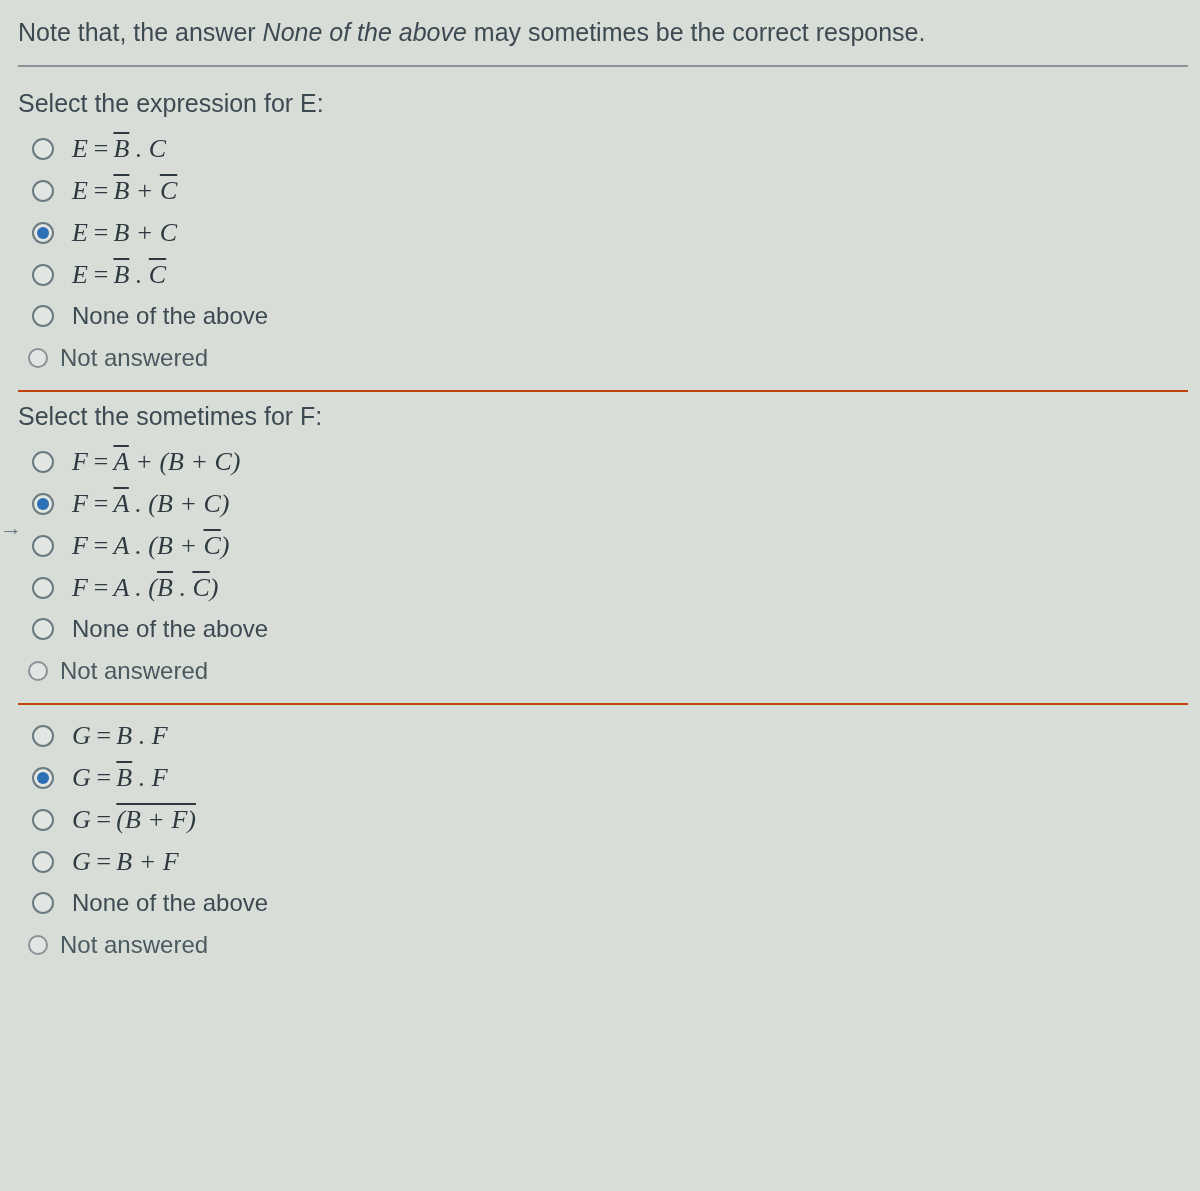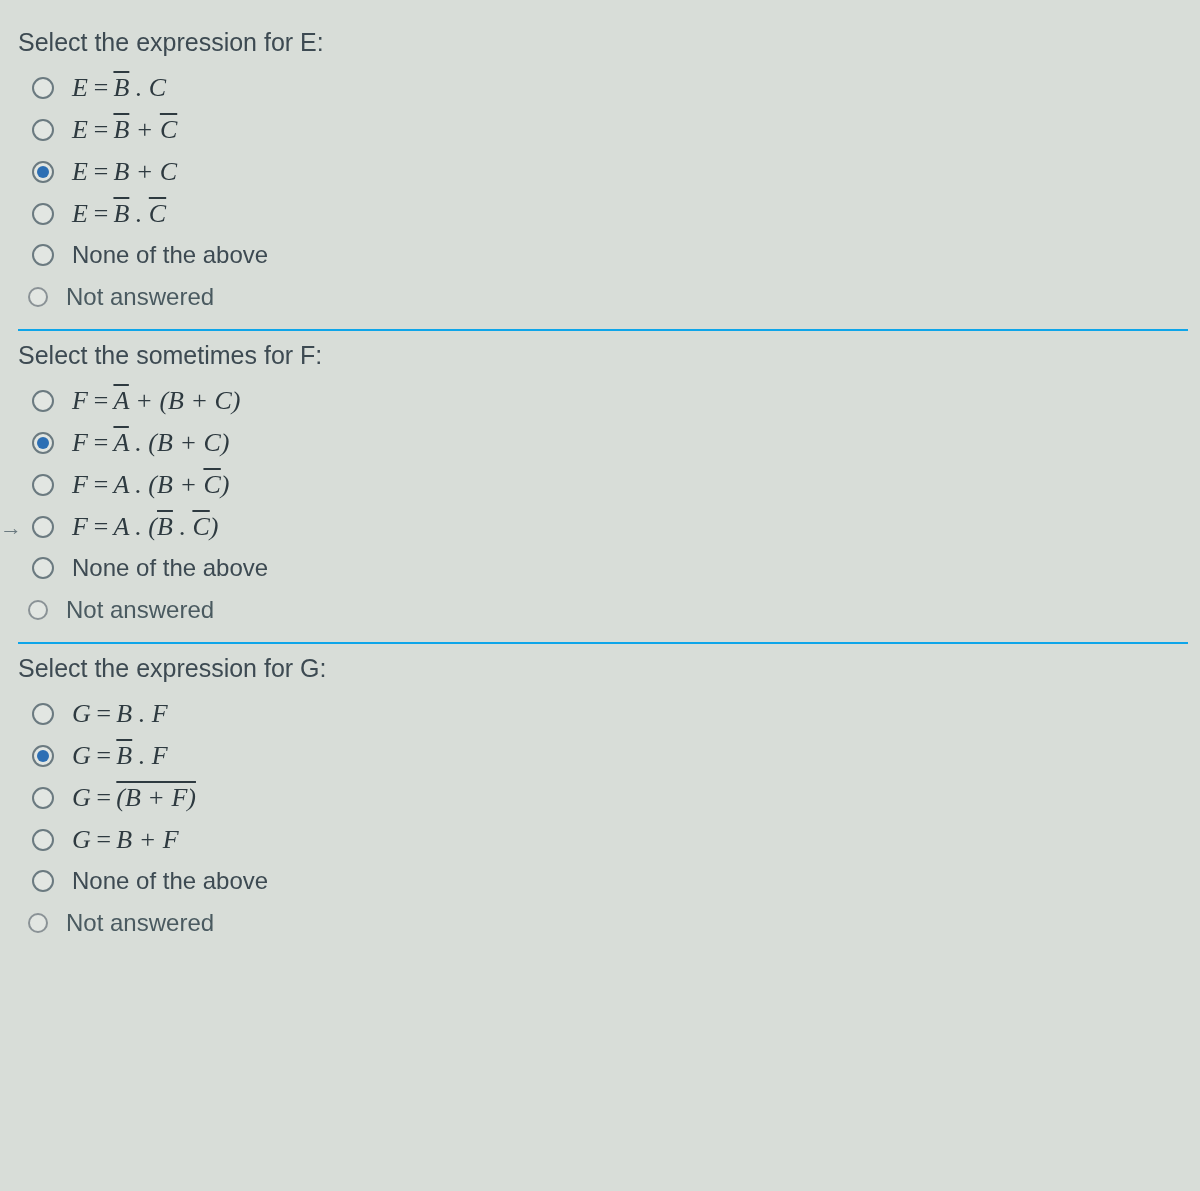--- a/index.html
+++ b/index.html
@@ -17,21 +17,21 @@
   .note {
     font-size: 25px;
     color: #3d4a52;
     padding-bottom: 18px;
     border-bottom: 2px solid #8a9296;
     margin-bottom: 12px;
   }
   .note .italic { font-style: italic; }
   .question-block {
     padding: 10px 0 8px 0;
-    border-bottom: 2px solid #0ea5e9;
+    border-bottom: 2px solid #c2410c;
   }
   .question-block:last-child { border-bottom: none; }
   .prompt {
     font-size: 25px;
     color: #3d4a52;
     margin-bottom: 10px;
   }
   .option-row {
     display: flex;
     align-items: center;
@@ -73,21 +73,21 @@
     font-size: 24px;
     color: #3d4a52;
   }
   .overline {
     text-decoration: overline;
     text-decoration-thickness: 1.5px;
   }
   .not-answered {
     display: flex;
     align-items: center;
-    gap: 18px;
+    gap: 12px;
     padding: 8px 0 10px 10px;
     font-family: Arial, Helvetica, sans-serif;
     font-size: 24px;
     color: #4a5a60;
   }
   .status-icon {
     width: 20px;
     height: 20px;
     border: 2px solid #8a9296;
     border-radius: 50%;
@@ -102,20 +102,23 @@
     color: #6b7a80;
   }
 </style>
 </head>
 <body>
 
 <div class="edge-arrow">→</div>
 
 <div class="container">
 
+  <div class="note">
+    <span>Note that, the answer </span><span class="italic">None of the above</span><span> may sometimes be the correct response.</span>
+  </div>
 
   <div id="questions">
       <div class="question-block">
         <div class="prompt">Select the expression for E:</div>
         <div class="option-row">
           <span class="radio"></span>
           <span class="expr">
             <span>E</span>
             <span> = </span>
             <span><span class="overline">B</span> . C</span>
@@ -191,21 +194,20 @@
         <div class="option-row">
           <span class="radio"></span>
           <span class="plain">None of the above</span>
         </div>
         <div class="not-answered">
           <span class="status-icon"></span>
           <span>Not answered</span>
         </div>
       </div>
       <div class="question-block">
-        <div class="prompt">Select the expression for G:</div>
         <div class="option-row">
           <span class="radio"></span>
           <span class="expr">
             <span>G</span>
             <span> = </span>
             <span>B . F</span>
           </span>
         </div>
         <div class="option-row">
           <span class="radio selected"></span>

